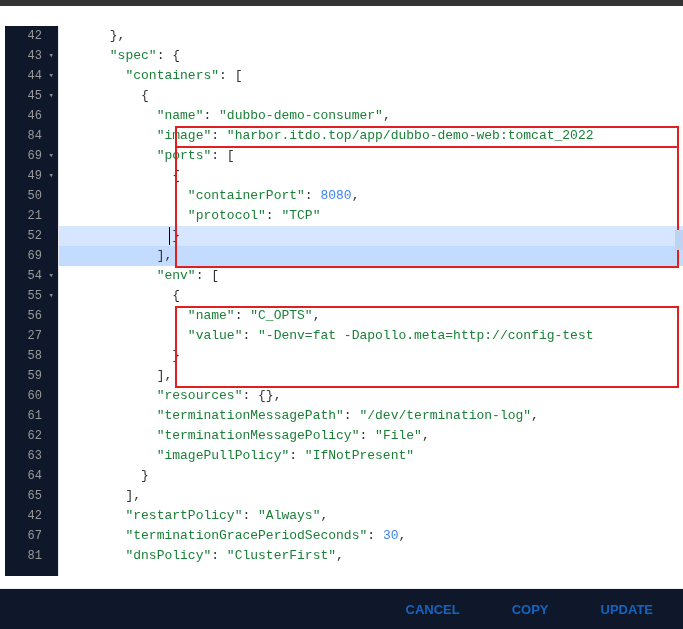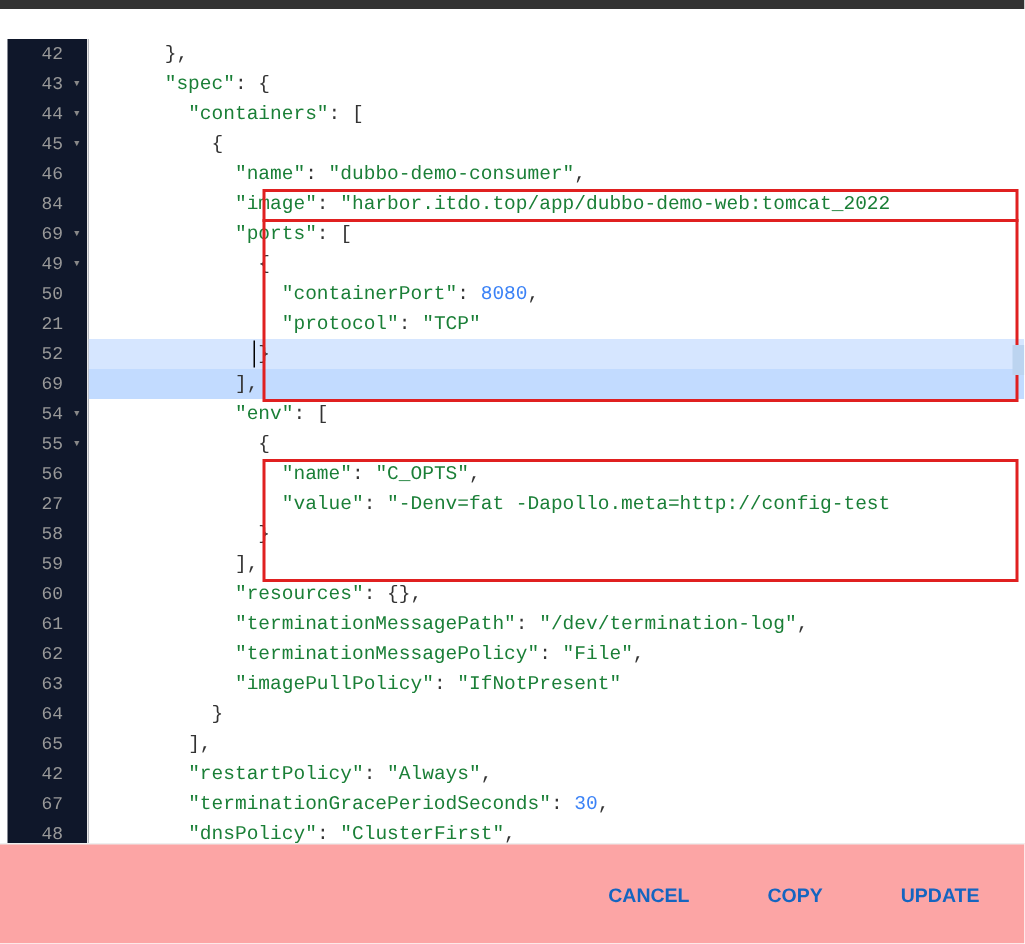--- a/index.html
+++ b/index.html
@@ -88,32 +88,32 @@
   }
   #box1 { left: 175px; top: 120px; width: 504px; height: 22px; }
   #box2 { left: 175px; top: 140px; width: 504px; height: 122px; }
   #box3 { left: 175px; top: 300px; width: 504px; height: 82px; }
 
   .footer {
     position: absolute;
     bottom: 0;
     left: 0;
     right: 0;
-    height: 67px;
+    height: 41px;
     display: flex;
     justify-content: flex-end;
     align-items: center;
     padding-right: 30px;
     gap: 52px;
     font-family: Arial, Helvetica, sans-serif;
     font-size: 13px;
     font-weight: 600;
     letter-spacing: 0.5px;
     border-top: 1px solid #eee;
-    background: #fca5a5;
+    background: #0f172a;
   }
   .footer button {
     background: none;
     border: none;
     color: #1565c0;
     font: inherit;
     cursor: pointer;
   }
   .scroll-marker {
     position: absolute;
@@ -230,21 +230,21 @@
         </div>
         <div class="ln">
           <span>42</span>
           <span class="fold"></span>
         </div>
         <div class="ln">
           <span>67</span>
           <span class="fold"></span>
         </div>
         <div class="ln">
-          <span>48</span>
+          <span>81</span>
           <span class="fold"></span>
         </div>
       </div>
     <div class="code" id="code"><div class="row">      <span class="p">},</span></div><div class="row">      <span class="k">"spec"</span><span class="p">: {</span></div><div class="row">        <span class="k">"containers"</span><span class="p">: [</span></div><div class="row">          <span class="p">{</span></div><div class="row">            <span class="k">"name"</span><span class="p">: </span><span class="s">"dubbo-demo-consumer"</span><span class="p">,</span></div><div class="row">            <span class="k">"image"</span><span class="p">: </span><span class="s">"harbor.itdo.top/app/dubbo-demo-web:tomcat_2022</span></div><div class="row">            <span class="k">"ports"</span><span class="p">: [</span></div><div class="row">              <span class="p">{</span></div><div class="row">                <span class="k">"containerPort"</span><span class="p">: </span><span class="n">8080</span><span class="p">,</span></div><div class="row">                <span class="k">"protocol"</span><span class="p">: </span><span class="s">"TCP"</span></div><div class="row hl-line">              <span class="p">}</span><span class="cursor-bar" style="left: 110px;"></span></div><div class="row hl-sel">            <span class="p">],</span></div><div class="row">            <span class="k">"env"</span><span class="p">: [</span></div><div class="row">              <span class="p">{</span></div><div class="row">                <span class="k">"name"</span><span class="p">: </span><span class="s">"C_OPTS"</span><span class="p">,</span></div><div class="row">                <span class="k">"value"</span><span class="p">: </span><span class="s">"-Denv=fat -Dapollo.meta=http://config-test</span></div><div class="row">              <span class="p">}</span></div><div class="row">            <span class="p">],</span></div><div class="row">            <span class="k">"resources"</span><span class="p">: {},</span></div><div class="row">            <span class="k">"terminationMessagePath"</span><span class="p">: </span><span class="s">"/dev/termination-log"</span><span class="p">,</span></div><div class="row">            <span class="k">"terminationMessagePolicy"</span><span class="p">: </span><span class="s">"File"</span><span class="p">,</span></div><div class="row">            <span class="k">"imagePullPolicy"</span><span class="p">: </span><span class="s">"IfNotPresent"</span></div><div class="row">          <span class="p">}</span></div><div class="row">        <span class="p">],</span></div><div class="row">        <span class="k">"restartPolicy"</span><span class="p">: </span><span class="s">"Always"</span><span class="p">,</span></div><div class="row">        <span class="k">"terminationGracePeriodSeconds"</span><span class="p">: </span><span class="n">30</span><span class="p">,</span></div><div class="row">        <span class="k">"dnsPolicy"</span><span class="p">: </span><span class="s">"ClusterFirst"</span><span class="p">,</span></div></div>
   </div>
 
   <div class="redbox" id="box1"></div>
   <div class="redbox" id="box2"></div>
   <div class="redbox" id="box3"></div>
 

